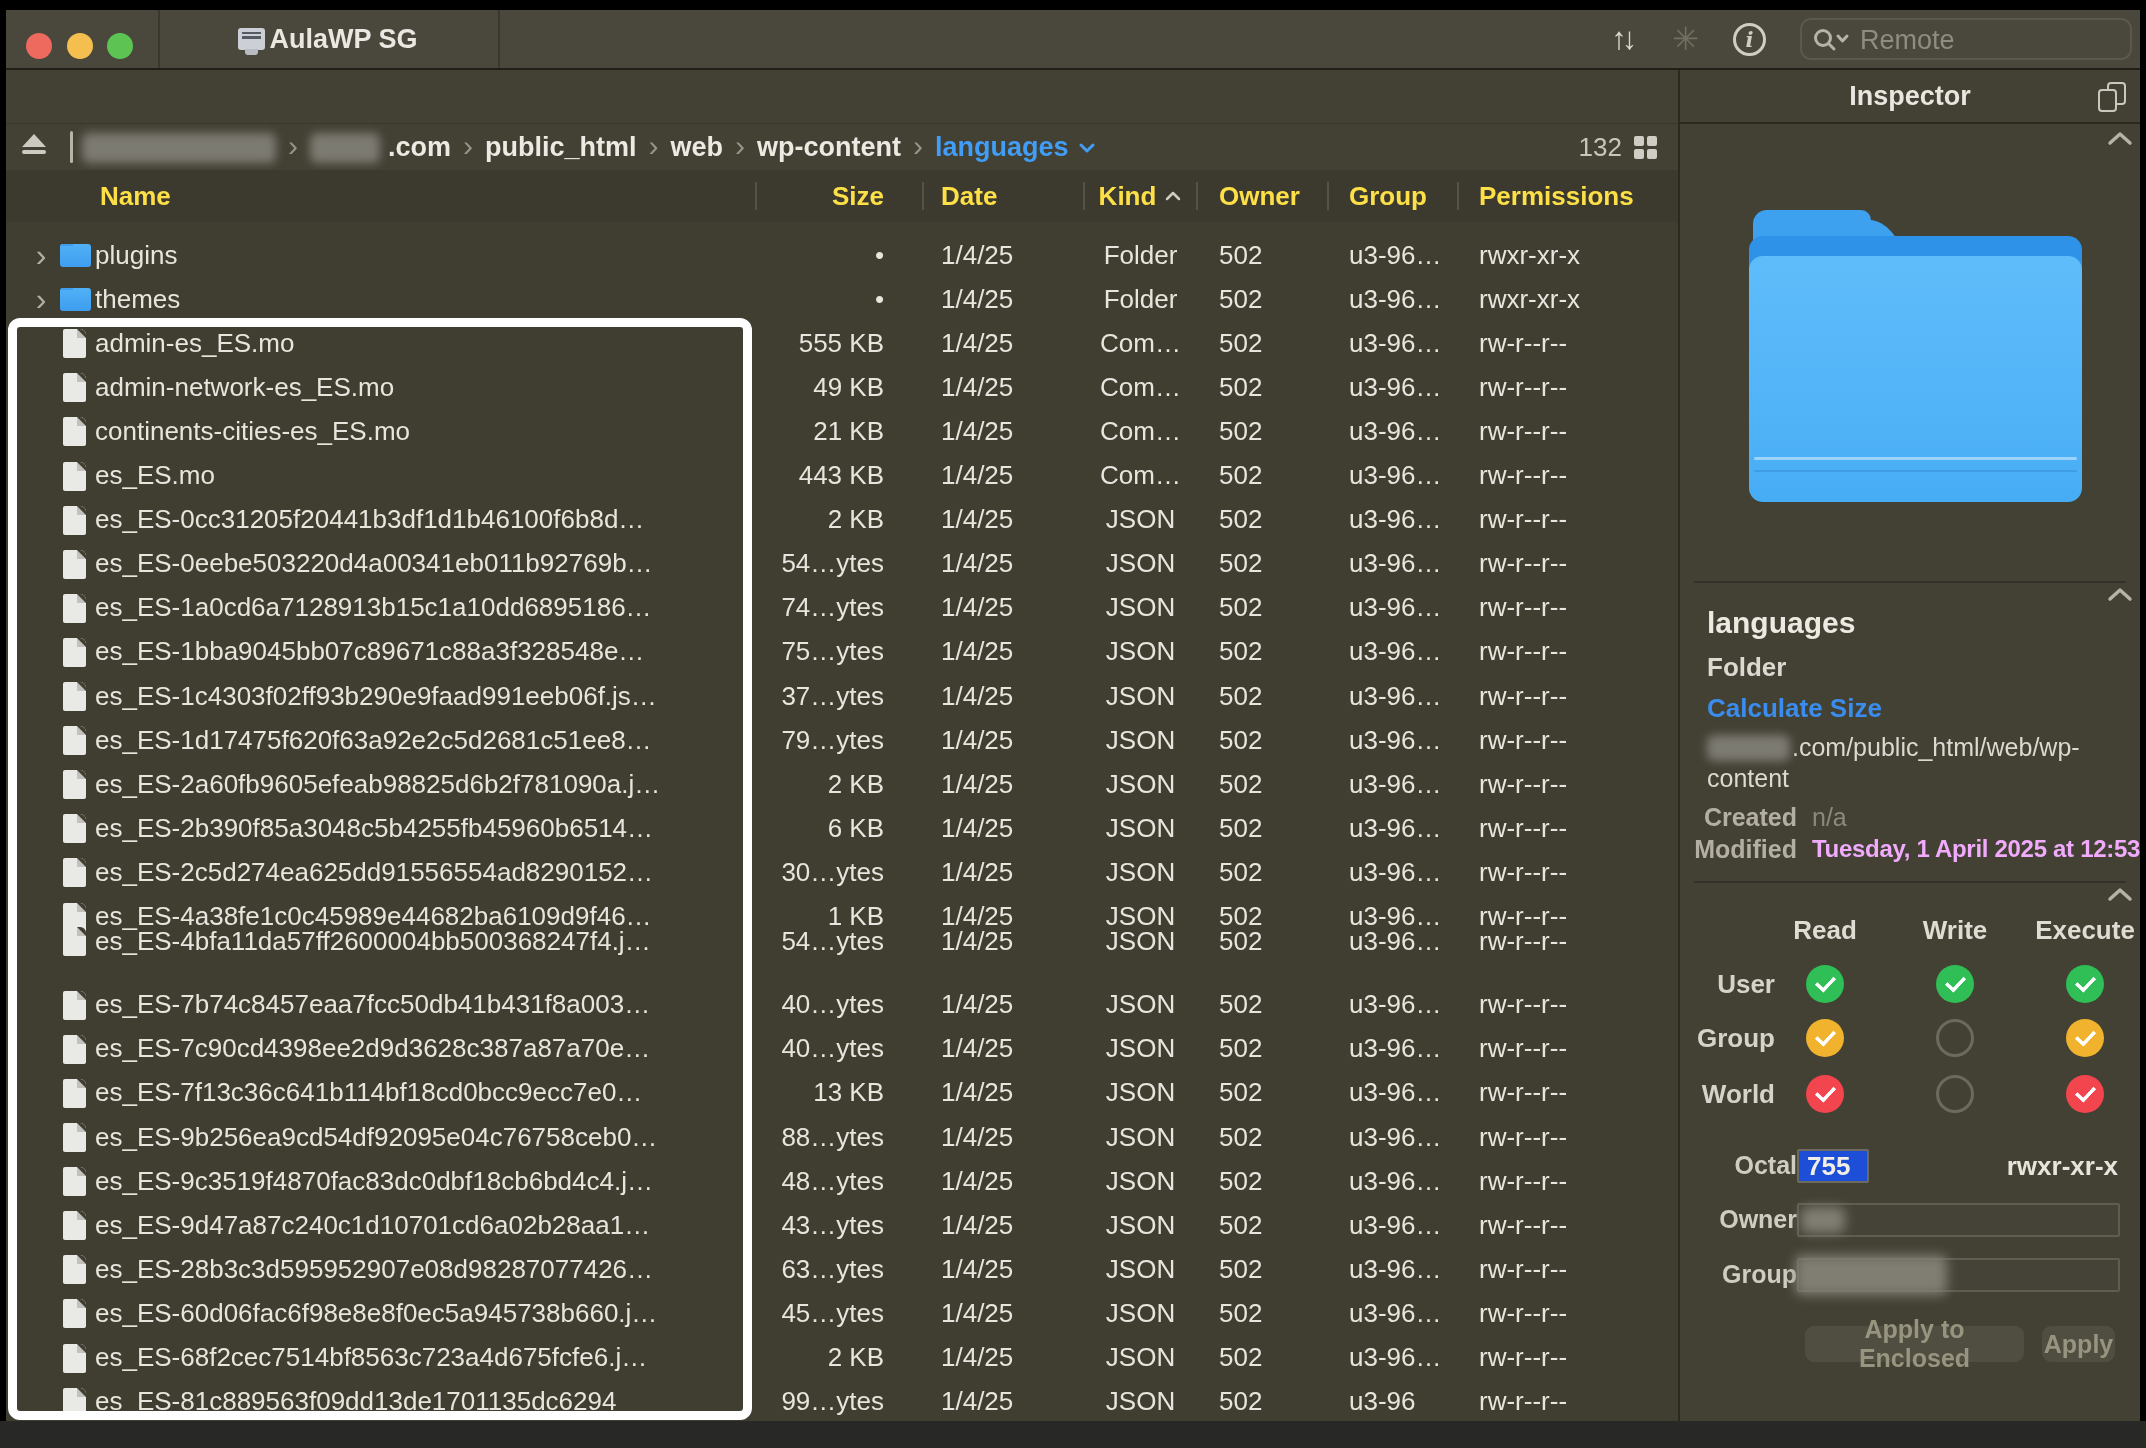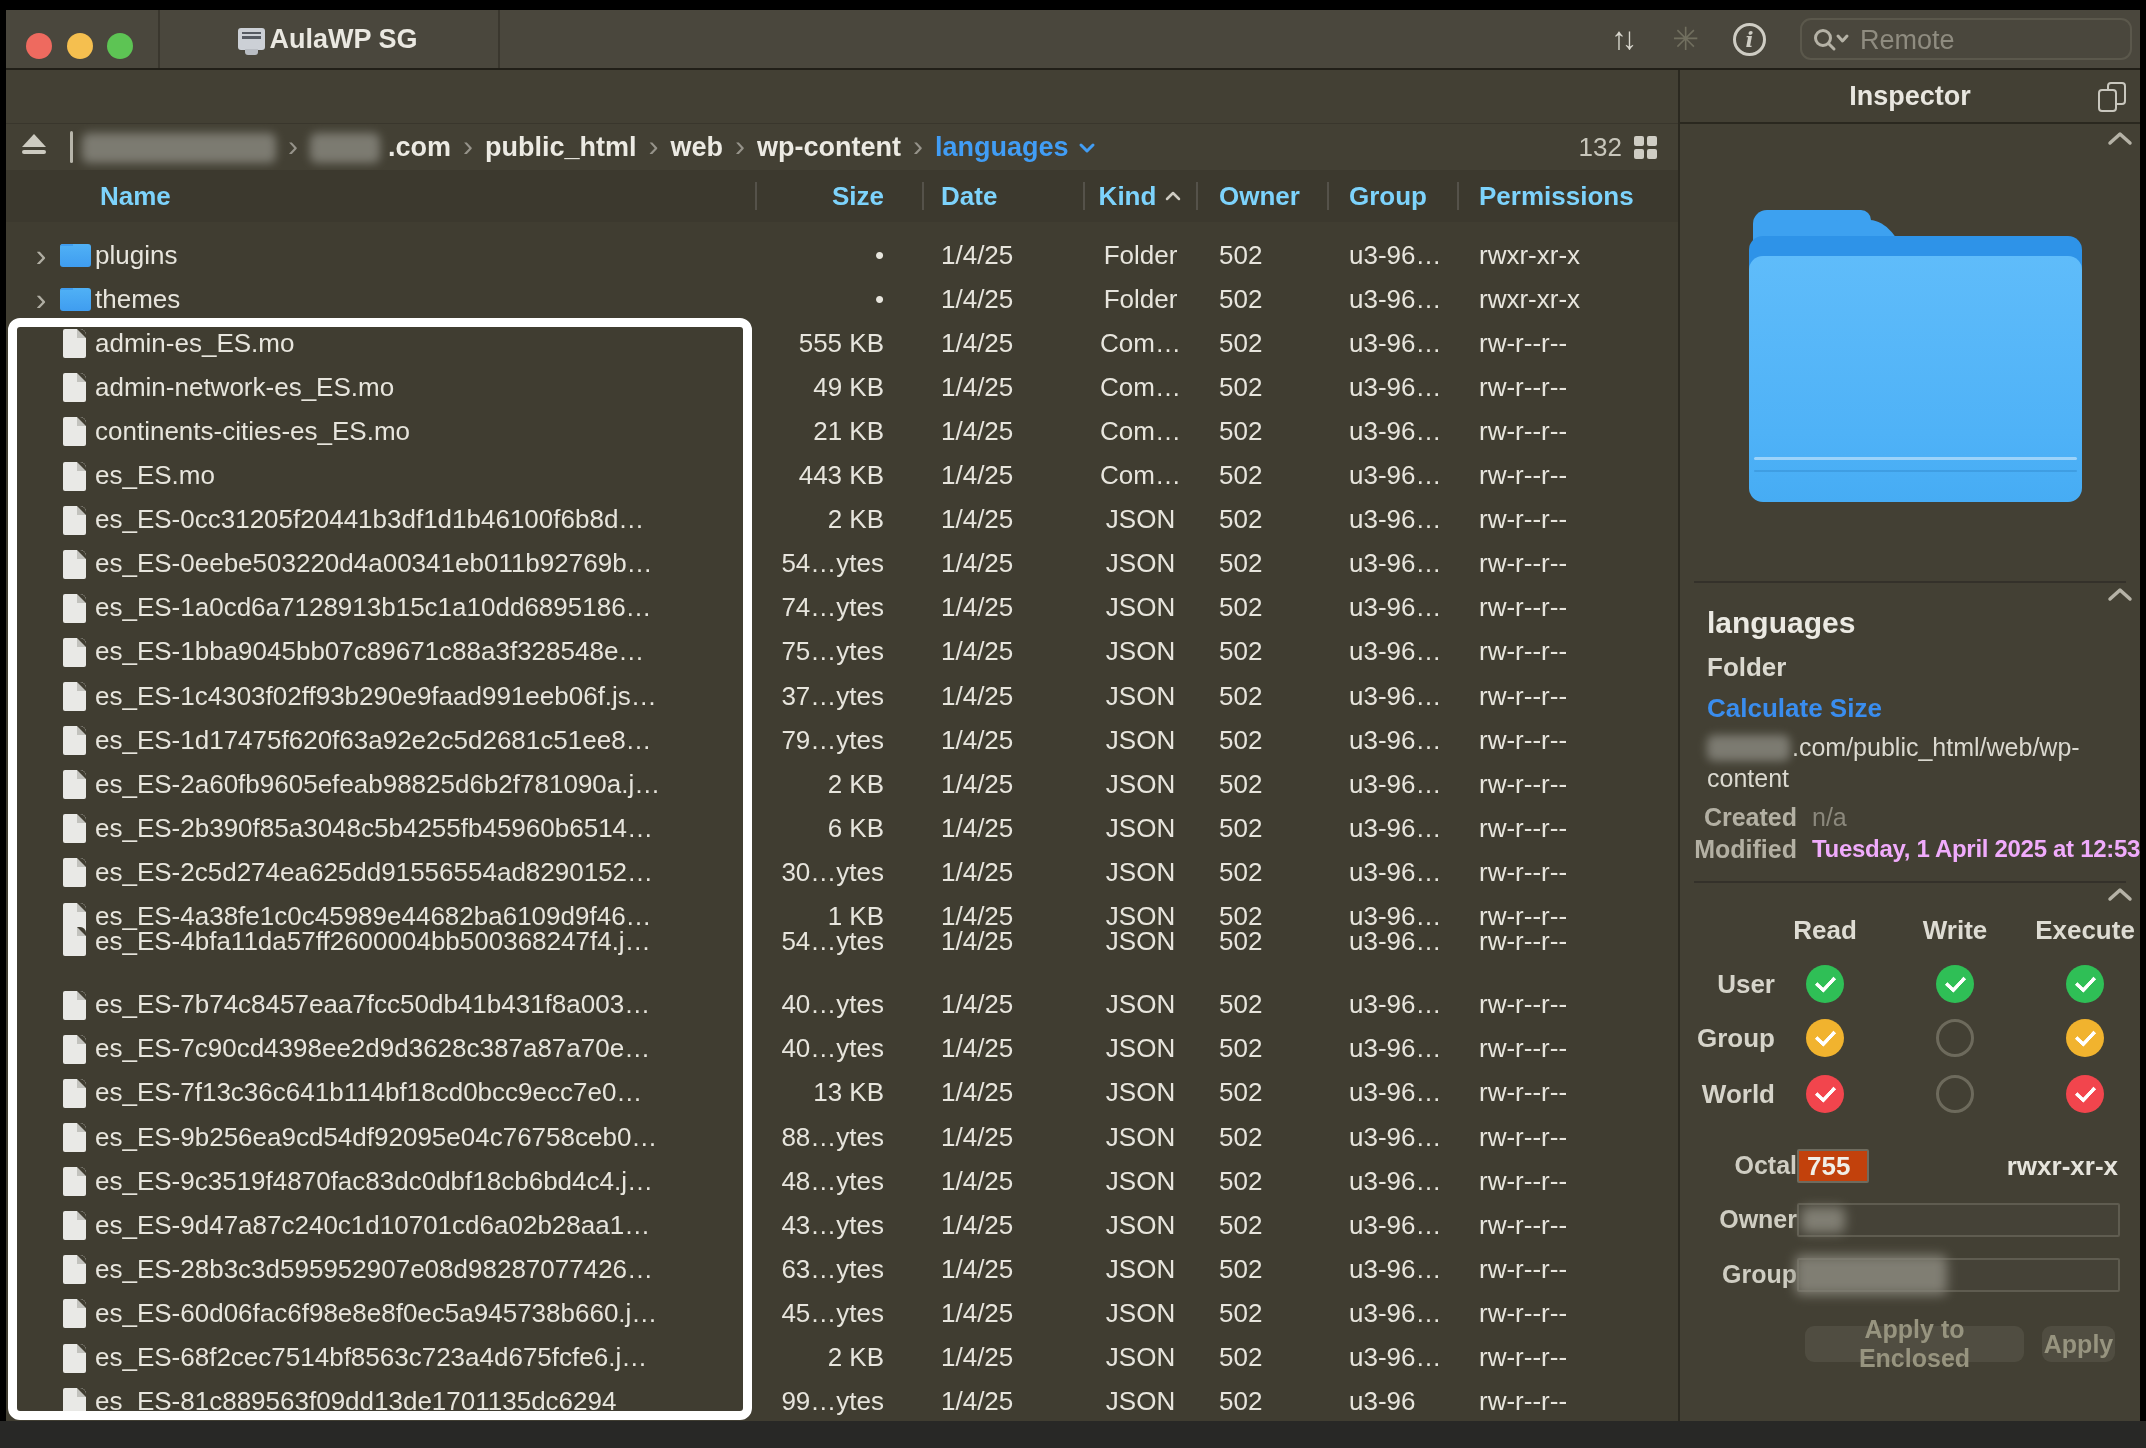--- a/index.html
+++ b/index.html
@@ -42,21 +42,21 @@
   .crumb.active{color:#419df5;}
   .crumb-sep{font-size:30px;font-weight:400;color:#96938a;margin:0 12px;line-height:1;padding-bottom:4px;}
   .redact{background:#8b8a81;opacity:.8;filter:blur(5px);border-radius:7px;height:30px;}
   .redact.lg{width:194px;}
   .redact.sm{width:70px;}
   .count{position:absolute;right:56px;top:0;height:47px;display:flex;align-items:center;font-size:26px;color:#c8c6bb;}
   .gridicon{position:absolute;right:20px;top:12px;width:24px;height:24px;display:grid;grid-template-columns:10px 10px;grid-template-rows:10px 10px;gap:3px;}
   .gridicon i{background:#cfcdc4;border-radius:2px;}
   
   .colheader{position:absolute;left:6px;top:170px;width:1672px;height:52px;background:#3c392e;border-bottom:2px solid #2b2920;}
-  .hcell{position:absolute;top:0;height:52px;display:flex;align-items:center;font-size:26px;font-weight:700;color:#7dd3fc;gap:8px;}
+  .hcell{position:absolute;top:0;height:52px;display:flex;align-items:center;font-size:26px;font-weight:700;color:#fde047;gap:8px;}
   .h-name{left:94px;}
   .h-size{left:630px;width:248px;justify-content:flex-end;}
   .h-date{left:935px;}
   .h-kind{left:1079px;width:111px;justify-content:center;}
   .h-owner{left:1213px;}
   .h-group{left:1343px;}
   .h-perms{left:1473px;}
   .hsep{position:absolute;top:12px;width:2px;height:28px;background:#55524a;}
   
   .rows{position:absolute;left:6px;top:222px;width:1672px;height:1199px;background:#403d31;overflow:hidden;}
@@ -107,21 +107,21 @@
   .kvvalue.date{font-size:24px;letter-spacing:-.3px;white-space:nowrap;}
   .permhead{position:absolute;top:845px;width:100px;text-align:center;font-size:26px;font-weight:600;color:#dedcd3;}
   .permlabel{position:absolute;width:95px;text-align:right;font-size:26px;font-weight:600;color:#d6d4ca;line-height:38px;}
   .chk{position:absolute;width:38px;height:38px;border-radius:50%;box-sizing:border-box;}
   .chk.green{background:#2fbf56;}
   .chk.yellow{background:#f1b32e;}
   .chk.red{background:#f2454d;}
   .chk.none{border:3px solid #6d6a5c;background:transparent;}
   .chk:not(.none)::after{content:"";position:absolute;left:10px;top:11px;width:15px;height:8px;
       border-left:4px solid #fff;border-bottom:4px solid #fff;transform:rotate(-47deg);border-radius:1px;}
-  .octal-input{position:absolute;left:117px;top:1079px;width:72px;height:34px;background:#c2410c;border:2px solid #6e6b5e;border-radius:2px;
+  .octal-input{position:absolute;left:117px;top:1079px;width:72px;height:34px;background:#1d4ed8;border:2px solid #6e6b5e;border-radius:2px;
       box-sizing:border-box;font-family:inherit;font-size:26px;font-weight:600;color:#f0eee7;padding:0 8px;outline:none;}
   .rwxtext{position:absolute;right:22px;top:1079px;height:34px;display:flex;align-items:center;font-size:26px;font-weight:600;color:#e6e4dc;}
   .txt-input{position:absolute;left:117px;width:323px;height:34px;background:#454237;border:2px solid #5f5c50;border-radius:2px;
       box-sizing:border-box;font-family:inherit;font-size:25px;color:#e6e4dc;padding:0 8px;outline:none;}
   .inblur{position:absolute;background:#8b897e;opacity:.85;filter:blur(6px);border-radius:6px;z-index:2;}
   .btn{position:absolute;top:1256px;height:36px;background:#504d41;border:none;border-radius:9px;
        font-family:inherit;font-size:25px;font-weight:600;color:#97947f;display:flex;align-items:center;justify-content:center;}
   .btn-enclosed{left:125px;width:219px;}
   .btn-apply{left:362px;width:73px;}
   

